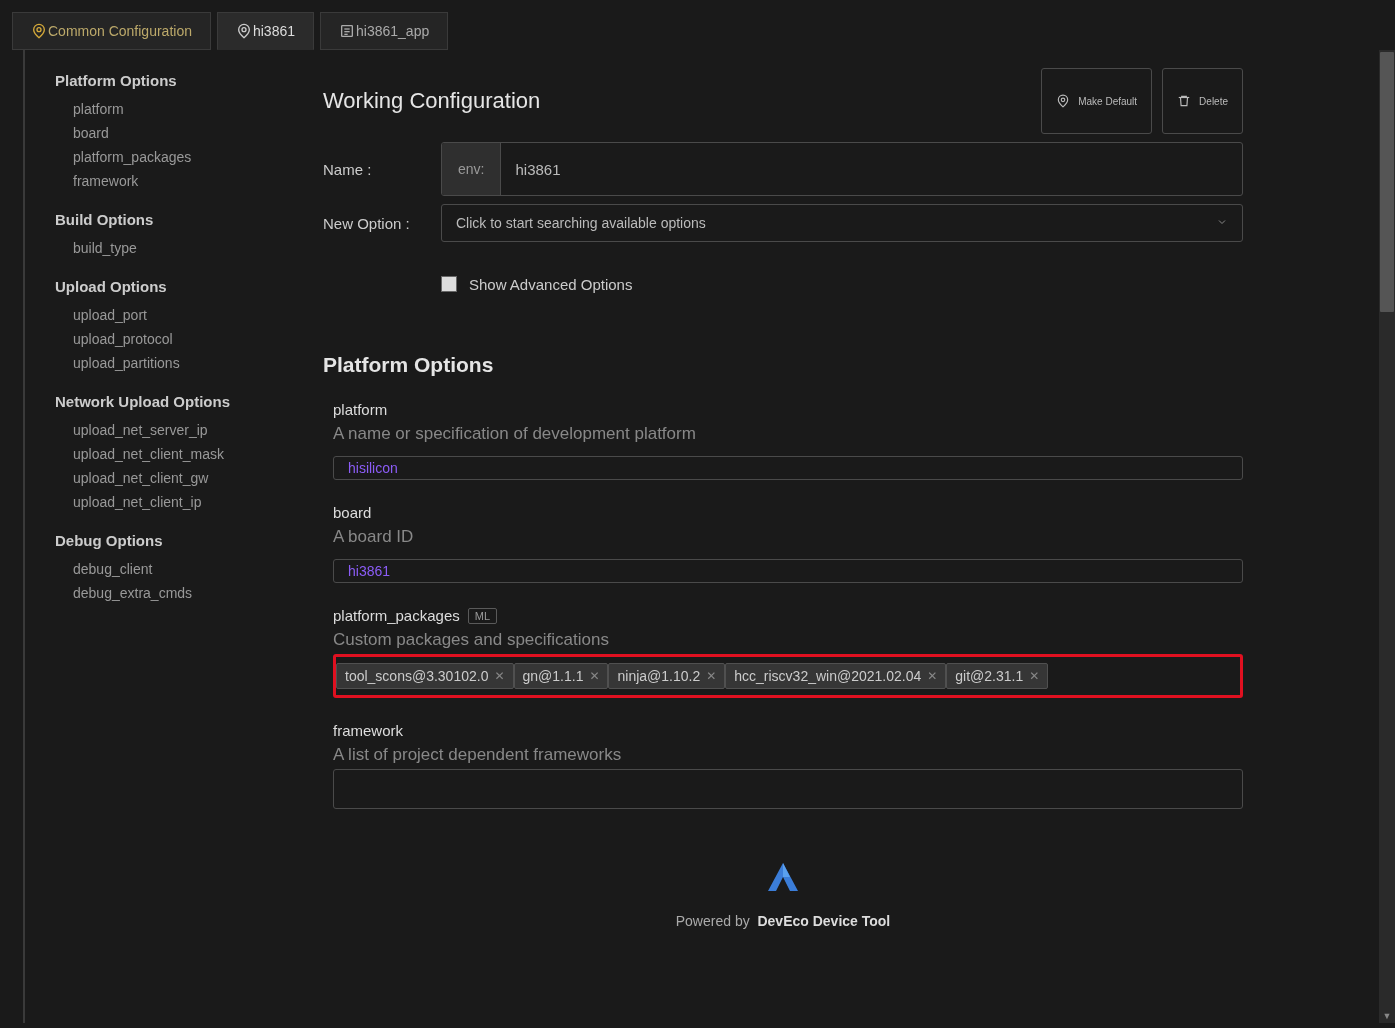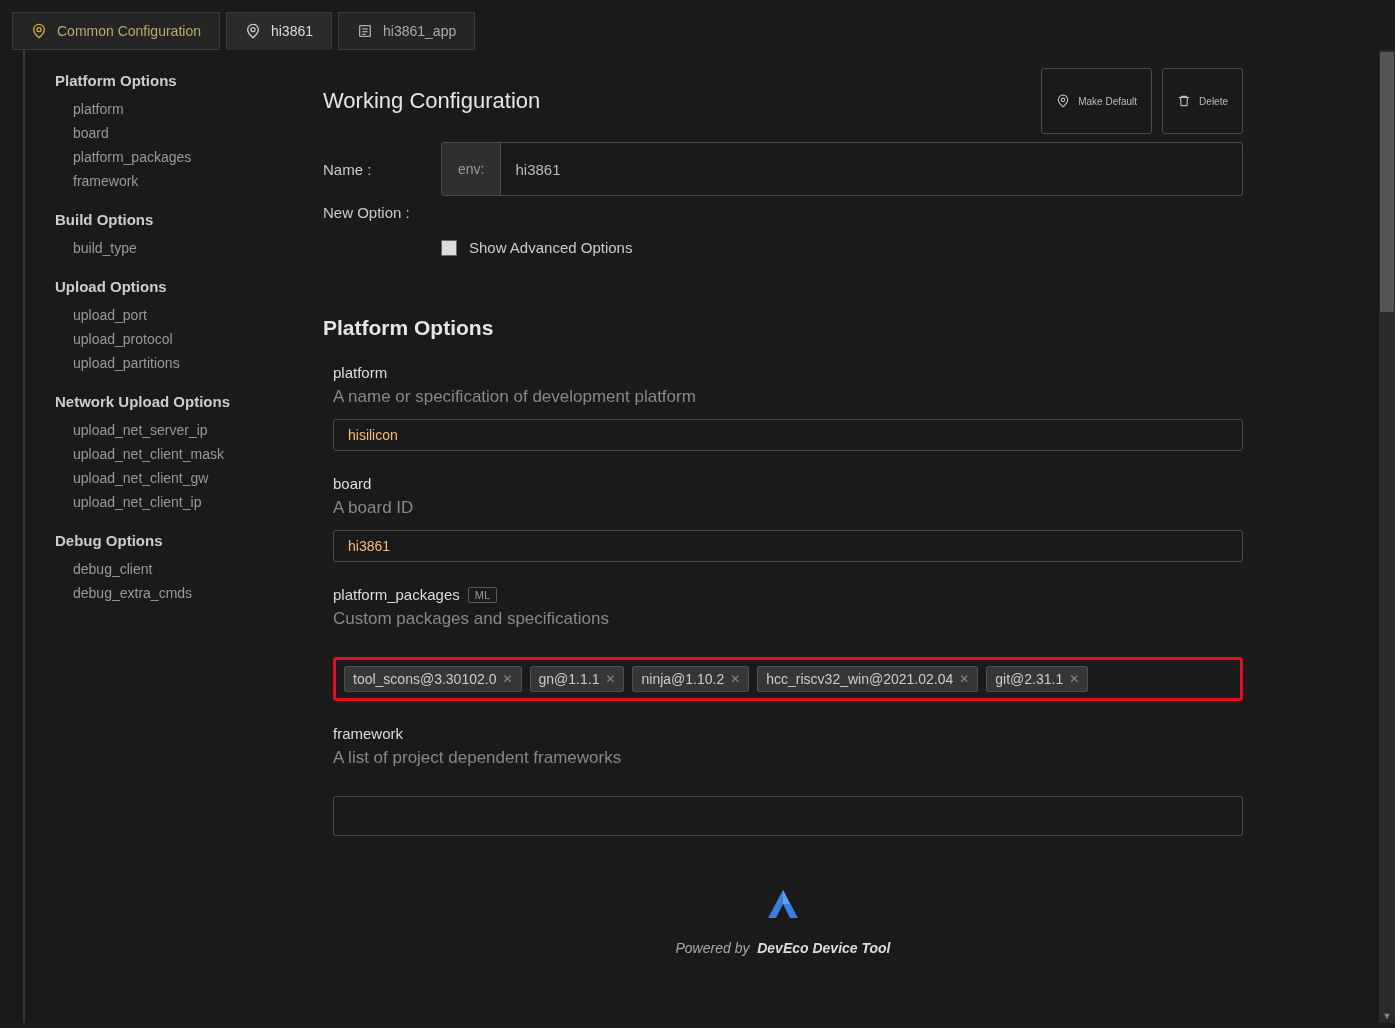--- a/index.html
+++ b/index.html
@@ -13,21 +13,21 @@
   overflow: hidden;
 }
 .tabs {
   display: flex;
   padding: 12px 12px 0 12px;
   gap: 6px;
 }
 .tab {
   display: flex;
   align-items: center;
-  gap: 10px;
+  gap: 1px;
   padding: 10px 18px;
   border: 1px solid #3a3a3a;
   background: #252525;
   cursor: pointer;
   color: #aaa;
 }
 .tab.active { background: #2b2b2b; color: #ddd; border-bottom: 1px solid #2b2b2b; }
 .tab .icon { width: 16px; height: 16px; display: inline-flex; align-items: center; justify-content: center; }
 .tab .icon svg { width: 16px; height: 16px; }
 .tab.amber { border-color: transparent; background: transparent; color: #bca96a; }
@@ -68,49 +68,49 @@
 .form-row .field { flex: 1; }
 .inputgroup { display: flex; border: 1px solid #4a4a4a; border-radius: 3px; overflow: hidden; height: 54px; }
 .inputgroup .prefix { background: #2f2f2f; color: #999; padding: 8px 16px; display: flex; align-items: center; border-right: 1px solid #4a4a4a; }
 .inputgroup input { flex: 1; background: transparent; border: none; color: #bbb; padding: 0 14px; font-size: 15px; outline: none; }
 .select {
   border: 1px solid #4a4a4a; border-radius: 3px; height: 38px;
   display: flex; align-items: center; justify-content: space-between;
   padding: 0 14px; color: #bbb; cursor: pointer;
 }
 .chevron { width: 12px; height: 12px; }
-.checkbox-row { display: flex; align-items: flex-end; gap: 12px; margin-top: 18px; margin-left: 118px; }
+.checkbox-row { display: flex; align-items: flex-start; gap: 12px; margin-top: 34px; margin-left: 118px; }
 .checkbox { width: 16px; height: 16px; background: #ddd; border: 1px solid #666; cursor: pointer; }
 .checkbox-row span { color: #ccc; font-size: 15px; }
 .section-title { color: #e5e5e5; font-size: 21px; font-weight: 600; margin-top: 60px; }
 .option { margin-top: 24px; padding-left: 10px; }
 .option .oname { color: #ddd; font-size: 15px; font-weight: 500; display: flex; align-items: center; gap: 8px; }
 .option .odesc { color: #888; font-size: 17px; margin-top: 6px; }
 .option .oinput {
-  margin-top: 12px; border: 1px solid #4a4a4a; border-radius: 3px; height: 32px;
-  display: flex; align-items: center; padding: 0 14px; color: #fdba74;
+  margin-top: 12px; border: 1px solid #4a4a4a; border-radius: 3px; height: 24px;
+  display: flex; align-items: center; padding: 0 14px; color: #8b5cf6;
 }
 .option .otag {
   border: 1px solid #5a5a5a; border-radius: 2px; padding: 1px 6px;
   font-size: 11px; color: #999; font-weight: 400;
 }
 .tagbox {
-  margin-top: 28px; border: 1px solid #4a4a4a; border-radius: 3px; min-height: 40px;
-  display: flex; align-items: center; flex-wrap: wrap; gap: 8px; padding: 6px 8px;
+  margin-top: 4px; border: 1px solid #4a4a4a; border-radius: 3px; min-height: 40px;
+  display: flex; align-items: center; flex-wrap: wrap; padding: 6px 0;
 }
 .tag {
   background: #363636; border: 1px solid #505050; border-radius: 2px;
   padding: 4px 8px; display: flex; align-items: center; gap: 6px;
   color: #ccc; font-size: 14px;
 }
 .tag .x { color: #888; cursor: pointer; font-size: 12px; }
 .highlight { border: 3px solid #e01020; }
 .footer { text-align: center; margin-top: 50px; padding-bottom: 30px; }
 .footer .logo { display: inline-flex; margin-bottom: 16px; }
-.footer .pline { color: #aaa; font-size: 14px; font-style: italic; }
+.footer .pline { color: #aaa; font-size: 14px; }
 .footer .pline strong { color: #ddd; font-weight: 600; }
 .scrollbar { position: absolute; right: 0; top: 0; width: 16px; height: 100%; background: #2a2a2a; }
 .scrollbar .thumb { position: absolute; right: 1px; top: 2px; width: 14px; height: 260px; background: #555; border-radius: 1px; }
 .scrollbar .arrow { position: absolute; width: 16px; height: 14px; color: #888; font-size: 9px; text-align: center; line-height: 14px; }
 .scrollbar .arrow.down { bottom: 0; }
 .main { scrollbar-width: none; }
 </style>
 </head>
 <body>
 
@@ -205,20 +205,30 @@
         <div class="field">
           <div class="inputgroup">
             <div class="prefix">env:</div>
             <input type="text" value="hi3861" style="">
           </div>
         </div>
       </div>
 
       <div class="form-row">
         <div class="label">New Option :</div>
+        <div class="field">
+          <div class="select">
+            <span>Click to start searching available options</span>
+            <span>
+              <svg class="chevron" viewBox="0 0 24 24" fill="none" stroke="#888" stroke-width="2">
+                  <polyline points="6 9 12 15 18 9"></polyline>
+                </svg>
+            </span>
+          </div>
+        </div>
       </div>
 
       <div class="checkbox-row">
         <div class="checkbox"></div>
         <span>Show Advanced Options</span>
       </div>
 
       <h2 class="section-title">Platform Options</h2>
 
       <div class="option">

